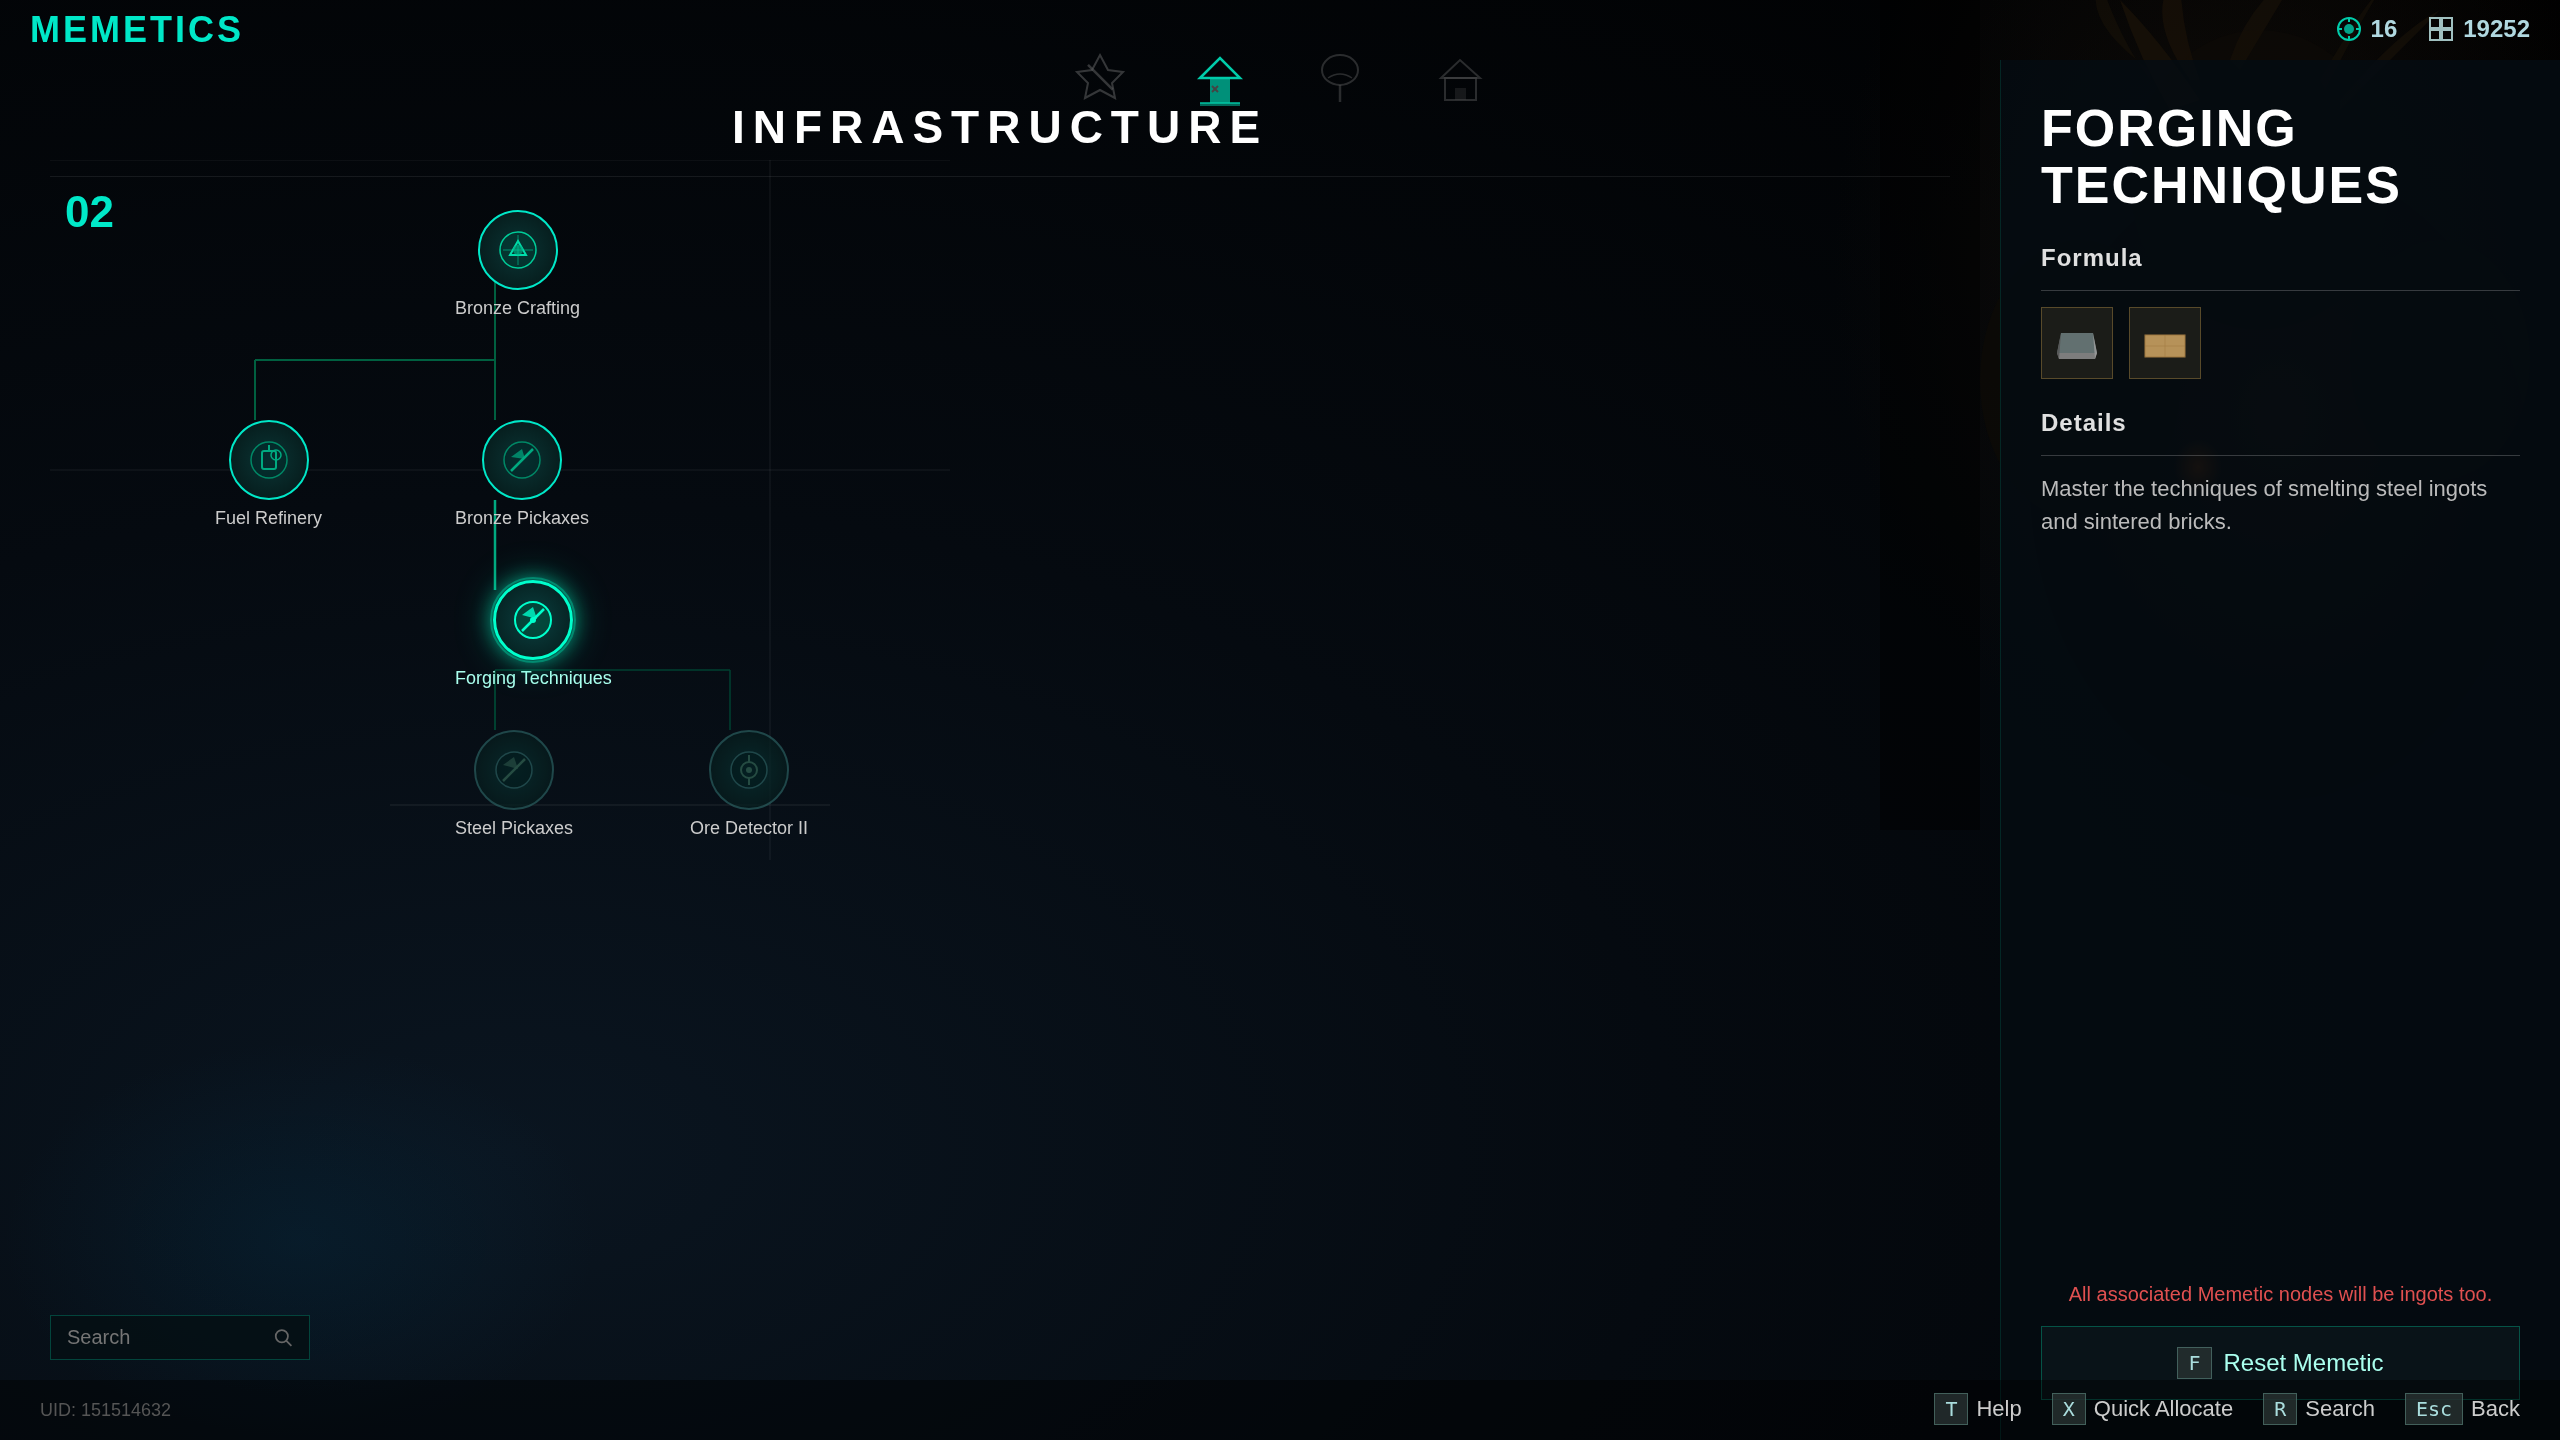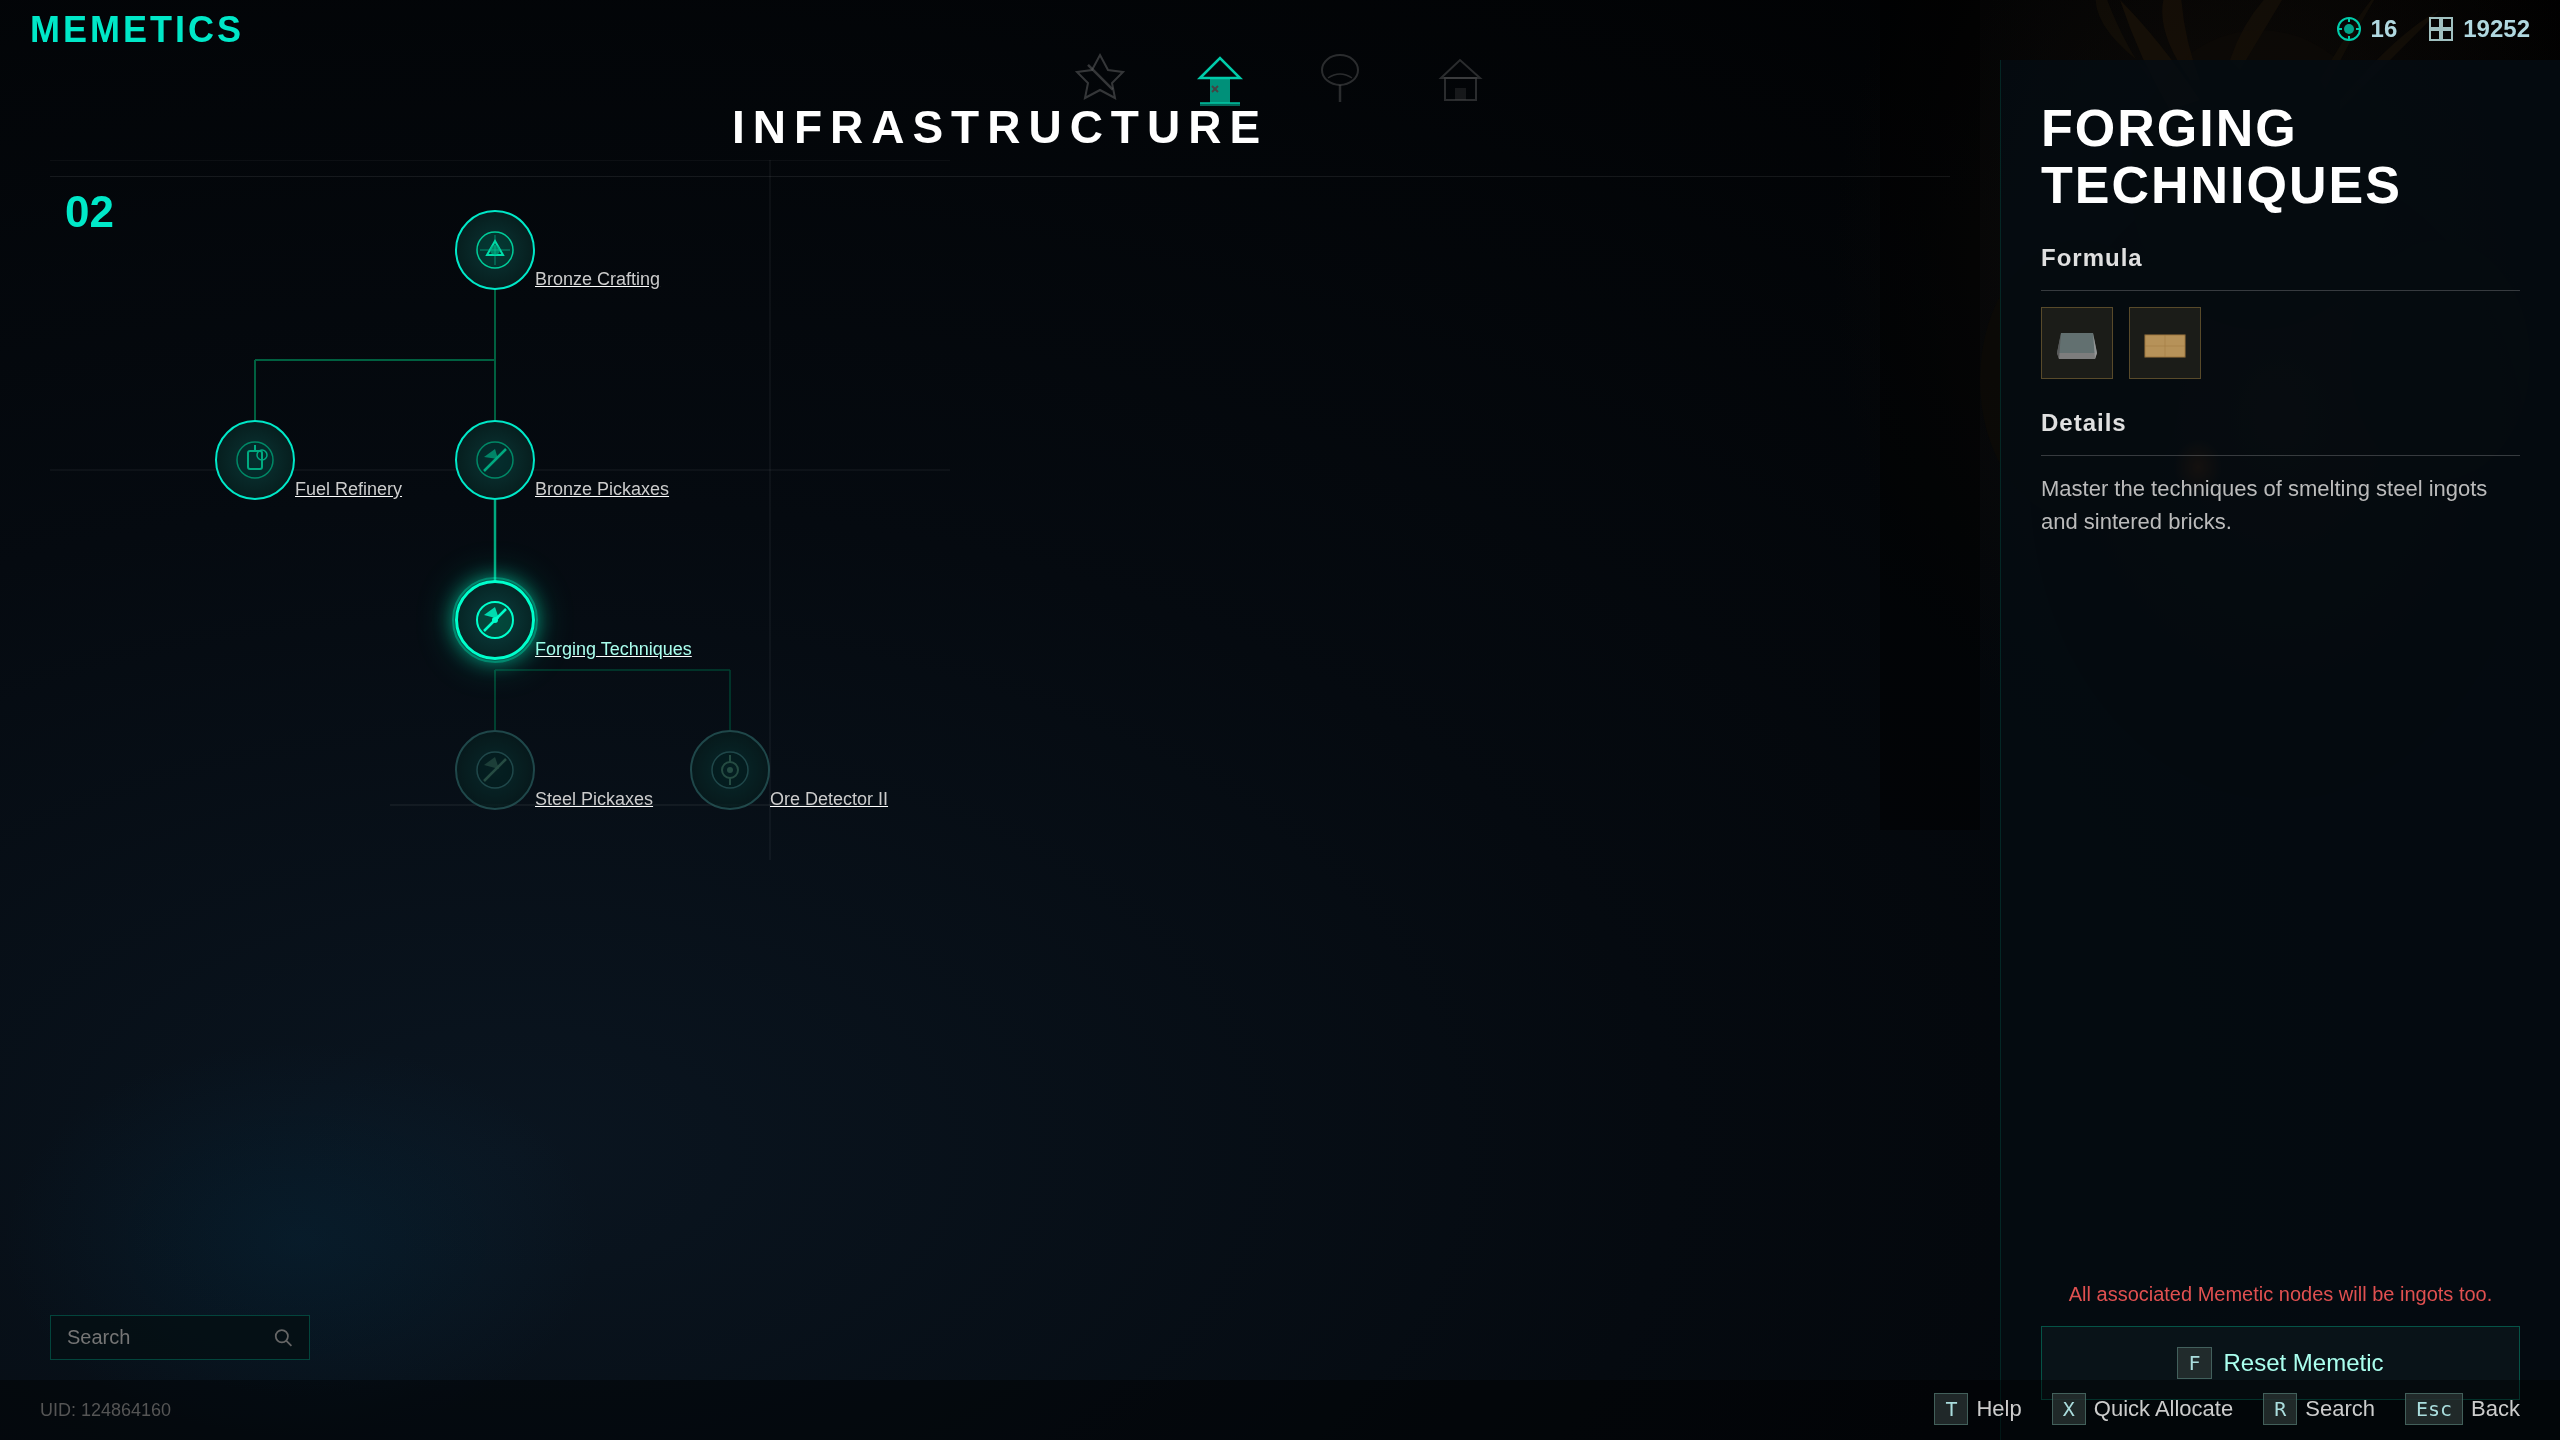--- a/index.html
+++ b/index.html
@@ -181,24 +181,23 @@
       font-size: 44px;
       font-weight: 700;
       color: #00e8c8;
       top: 10px;
     }
 
     
     .node {
       position: absolute;
       display: flex;
-      flex-direction: row;
-      align-items: flex-end;
+      flex-direction: column;
+      align-items: center;
       cursor: pointer;
-      text-decoration: underline;
     }
 
     .node-circle {
       width: 80px;
       height: 80px;
       border-radius: 50%;
       border: 2px solid #00e8c8;
       background: radial-gradient(circle, #0a3535 0%, #051515 100%);
       display: flex;
       align-items: center;
@@ -672,21 +671,21 @@
       <span class="key-badge">F</span>
       <span>Reset Memetic</span>
     </button>
 
   </div>
 
 </div>
 
 <div class="bottom-bar">
 
-  <div class="uid-text">UID: 124864160</div>
+  <div class="uid-text">UID: 151514632</div>
 
   <div class="bottom-actions">
     <div class="bottom-action">
       <span class="key-badge">T</span>
       <span>Help</span>
     </div>
     <div class="bottom-action">
       <span class="key-badge">X</span>
       <span>Quick Allocate</span>
     </div>

